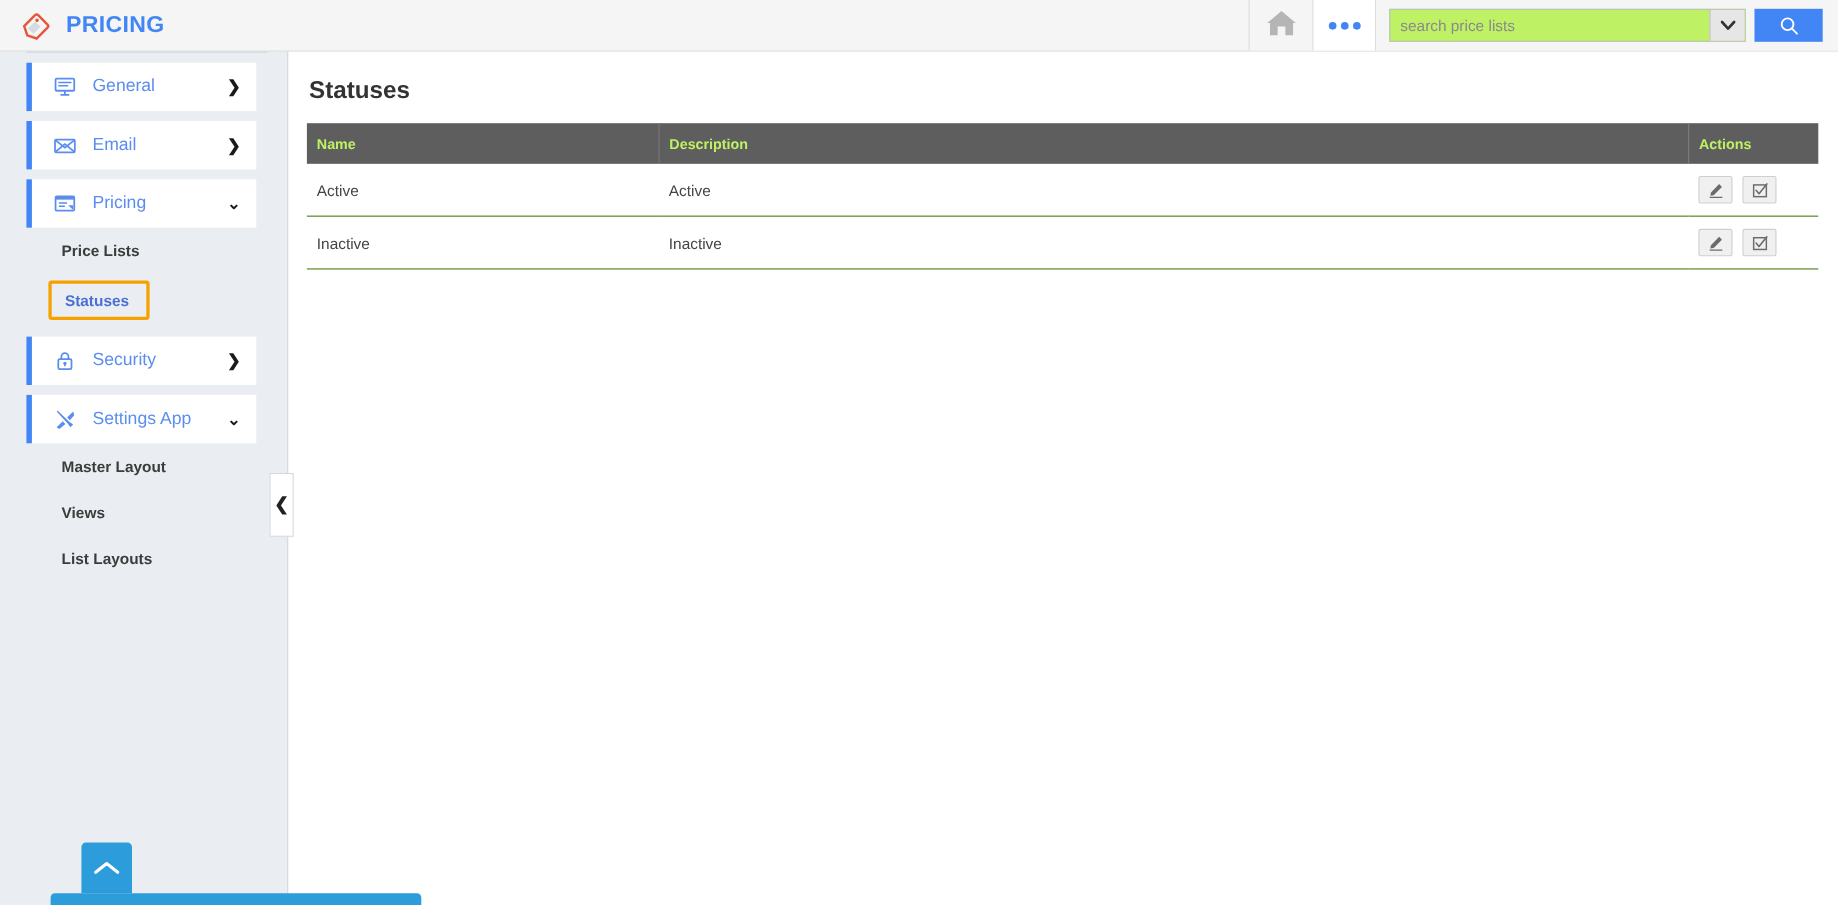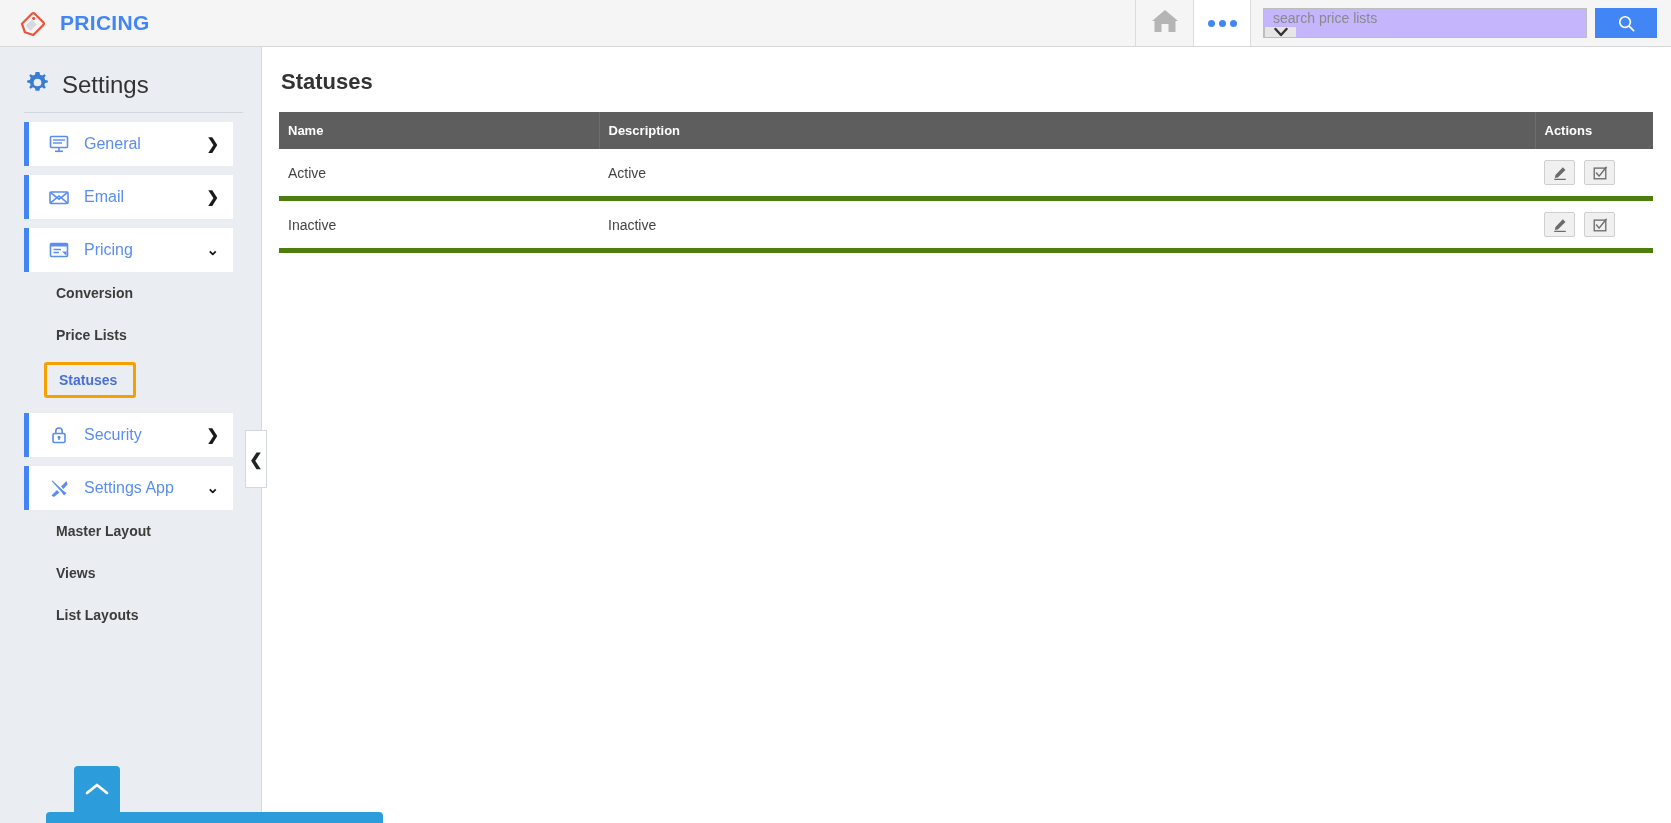--- a/index.html
+++ b/index.html
@@ -55,22 +55,21 @@
 
   .search-area {
     display: flex; align-items: center;
     padding: 0 14px 0 12px; gap: 8px;
     background: #f5f5f5;
   }
   .search-wrap {
     display: flex; align-items: stretch;
     width: 324px; height: 30px;
     border: 1px solid #bdbdbd;
-    background: #c4b5fd;
-    flex-direction: column;
+    background: #bef264;
   }
   .search-input {
     flex: 1 1 auto; border: none; outline: none;
     padding: 0 9px; font-size: 14px;
     color: #555; background: transparent;
     font-family: "Liberation Sans", sans-serif;
   }
   .search-input::placeholder { color: #8a8a8a; }
   .search-drop {
     width: 32px; background: #e6e6e6;
@@ -180,38 +179,38 @@
     font-size: 22px; color: #333;
     margin: 0 0 17px 2px;
   }
 
   table.grid {
     width: 100%; border-collapse: collapse;
     table-layout: fixed;
   }
   table.grid thead th {
     background: #5e5e5e;
-    color: #ffffff;
+    color: #bef264;
     font-size: 13px; font-weight: bold;
     text-align: left;
     padding: 11px 0 11px 9px;
     height: 35px;
     border-right: 1px solid #6d6d6d;
     margin-top: 32px;
   }
   table.grid thead th:last-child { border-right: none; }
   .col-name { width: 320px; }
   .col-desc { width: auto; }
   .col-actions { width: 118px; }
 
   table.grid tbody td {
     font-size: 14px; color: #444;
     padding: 11px 0 11px 9px;
     height: 39px;
-    border-bottom: 5px solid #4d7c0f;
+    border-bottom: 1px solid #4d7c0f;
     background: #fff;
   }
   td.actions-cell { padding: 4px 0 4px 9px; }
   .act-wrap { display: flex; gap: 9px; }
   .act-btn {
     width: 31px; height: 25px;
     background: #f0f0f0;
     border: 1px solid #cfcfcf;
     border-radius: 2px;
     display: flex; align-items: center; justify-content: center;
@@ -267,29 +266,20 @@
       <svg width="19" height="19" viewBox="0 0 20 20">
         <circle cx="8.5" cy="8.5" r="5.6" fill="none" stroke="#fff" stroke-width="1.8"></circle>
         <line x1="12.7" y1="12.7" x2="17.5" y2="17.5" stroke="#fff" stroke-width="1.8" stroke-linecap="round"></line>
       </svg>
     </button>
   </div>
 </div>
 
 <div class="sidebar">
 
-  <div class="settings-head">
-    <span>
-      <svg width="27" height="27" viewBox="0 0 28 28">
-        <path d="M14 3.2 l2 0 0.6 2.7 2.2 0.95 2.3-1.5 1.45 1.45-1.5 2.3 0.95 2.2 2.7 0.6 0 2-2.7 0.6-0.95 2.2 1.5 2.3-1.45 1.45-2.3-1.5-2.2 0.95-0.6 2.7-2 0-2-0-0.6-2.7-2.2-0.95-2.3 1.5-1.45-1.45 1.5-2.3-0.95-2.2-2.7-0.6 0-2 2.7-0.6 0.95-2.2-1.5-2.3 1.45-1.45 2.3 1.5 2.2-0.95 0.6-2.7 2 0 z" fill="#3a7bd5"></path>
-        <circle cx="14" cy="14" r="4" fill="#eaeef2"></circle>
-      </svg>
-    </span>
-    <span class="settings-title">Settings</span>
-  </div>
   <div class="settings-rule"></div>
 
   <div class="nav-group">
     <div class="nav-main">
       <span class="nav-icon">
         <svg width="22" height="22" viewBox="0 0 22 22">
           <rect x="2.5" y="3.5" width="17" height="11" rx="1" fill="none" stroke="#5b8def" stroke-width="1.6"></rect>
           <line x1="5" y1="7" x2="17" y2="7" stroke="#5b8def" stroke-width="1.4"></line>
           <line x1="5" y1="10" x2="14" y2="10" stroke="#5b8def" stroke-width="1.4"></line>
           <line x1="11" y1="14.5" x2="11" y2="18" stroke="#5b8def" stroke-width="1.6"></line>
@@ -322,21 +312,20 @@
           <rect x="2.5" y="4.5" width="17" height="13" rx="1" fill="none" stroke="#5b8def" stroke-width="1.6"></rect>
           <rect x="2.5" y="4.5" width="17" height="3" fill="#5b8def"></rect>
           <line x1="5.5" y1="10.5" x2="13" y2="10.5" stroke="#5b8def" stroke-width="1.5"></line>
           <line x1="5.5" y1="13.5" x2="11" y2="13.5" stroke="#5b8def" stroke-width="1.5"></line>
           <path d="M14 12.5 l4.5 0 0 4.5 z" fill="#5b8def"></path>
         </svg>
       </span>
       <span class="nav-label">Pricing</span>
       <span class="nav-chev">⌄</span>
     </div>
-    <div class="subitem">Conversion</div>
     <div class="subitem">Price Lists</div>
     <div class="subitem selected">Statuses</div>
   </div>
 
   <div class="nav-group">
     <div class="nav-main">
       <span class="nav-icon">
         <svg width="22" height="22" viewBox="0 0 22 22">
           <rect x="5" y="9.5" width="12" height="9" rx="1.2" fill="none" stroke="#5b8def" stroke-width="1.6"></rect>
           <path d="M7.8 9.5 V7.2 a3.2 3.2 0 0 1 6.4 0 V9.5" fill="none" stroke="#5b8def" stroke-width="1.6"></path>

